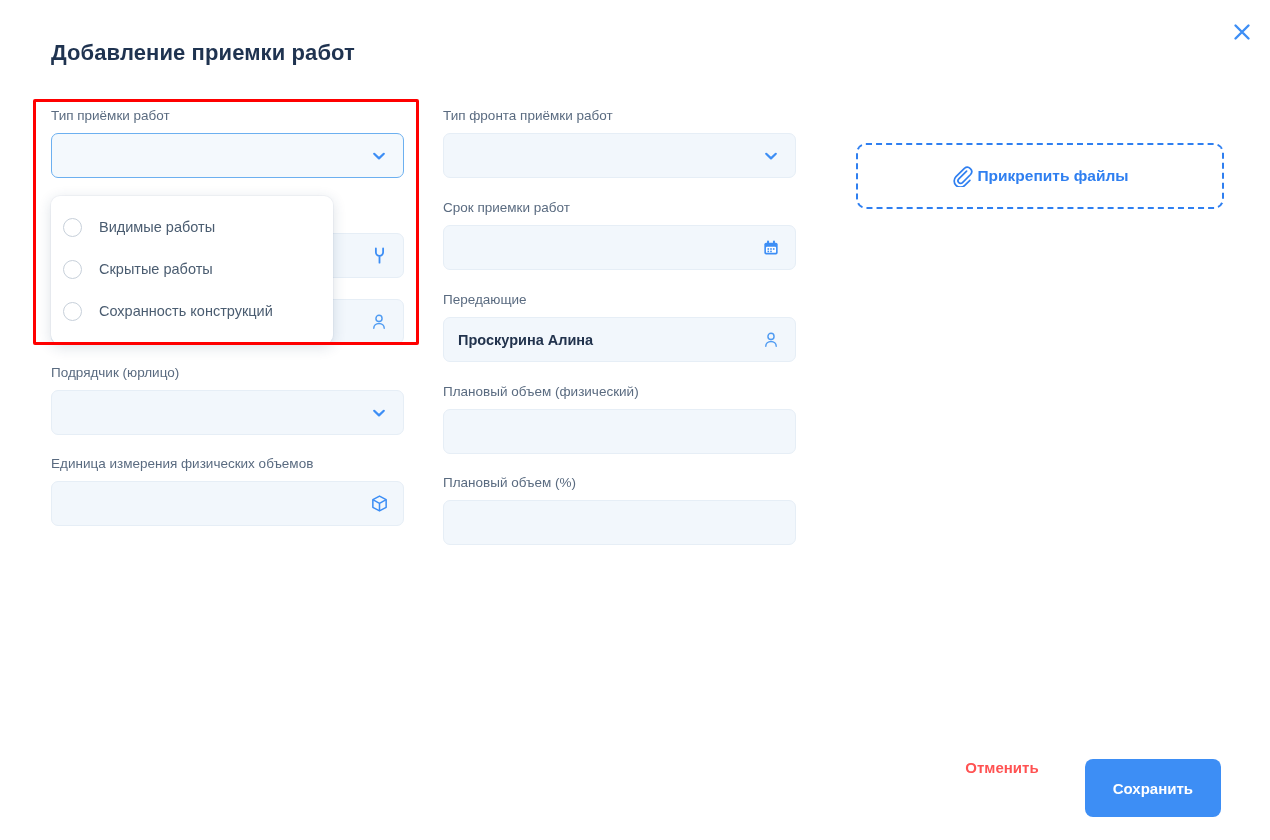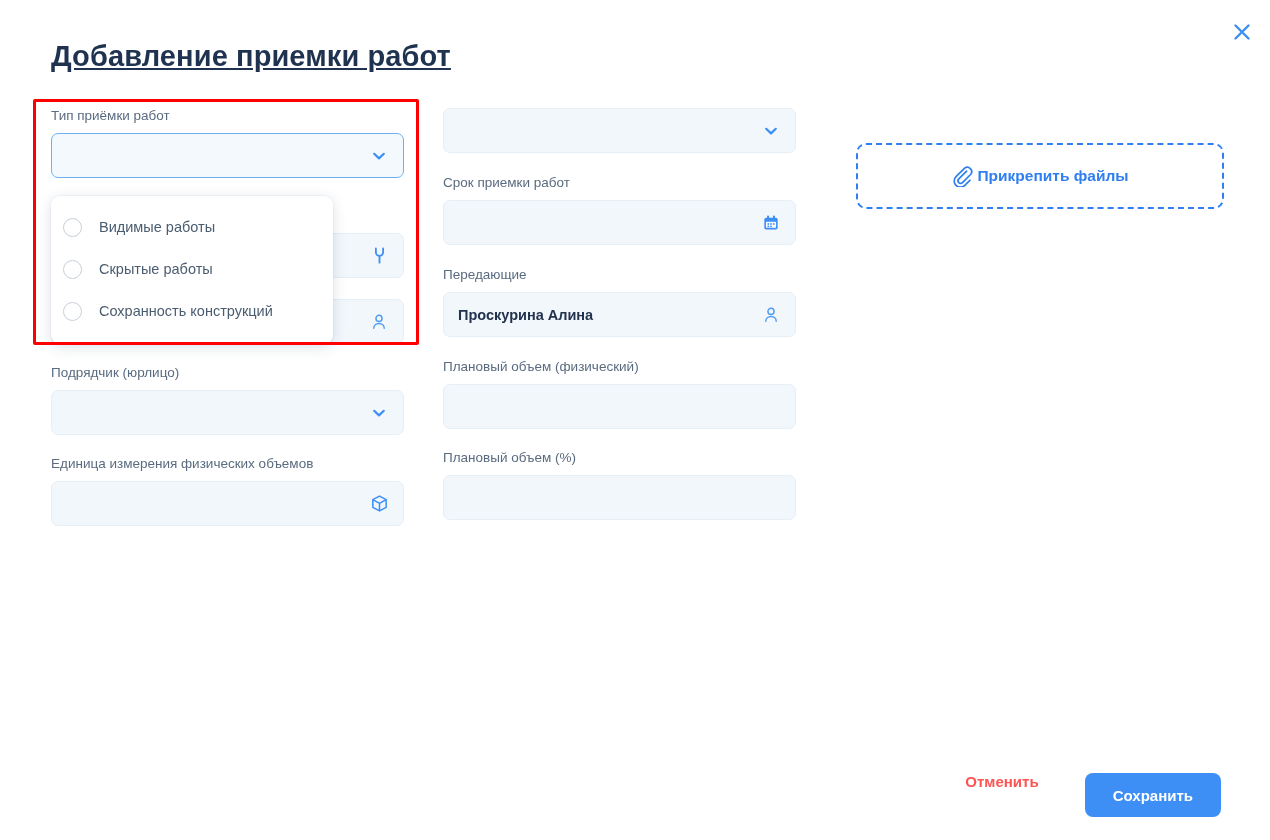--- a/index.html
+++ b/index.html
@@ -21,25 +21,24 @@
     top: 16px; right: 12px;
     width: 32px; height: 32px;
     display: flex; align-items: center; justify-content: center;
     cursor: pointer;
   }
   .close-btn svg { display: block; }
 
   .title {
     position: absolute;
     left: 51px; top: 40px;
-    font-size: 29px;
+    font-size: 22px;
     font-weight: bold;
     color: #1f3350;
     letter-spacing: 0.1px;
-    text-decoration: underline;
   }
 
   
   .col-left  { position: absolute; left: 51px;  top: 108px; width: 353px; }
   .col-mid   { position: absolute; left: 443px; top: 108px; width: 353px; }
   .col-right { position: absolute; left: 856px; top: 143px; width: 368px; }
 
   .field { margin-bottom: 21px; }
   .field-label {
     font-size: 13.5px;
@@ -159,21 +158,21 @@
     font-family: "Liberation Sans", sans-serif;
     padding: 0;
   }
   .btn-save {
     background: #3d8ef5;
     color: #ffffff;
     font-size: 15px;
     font-weight: bold;
     border: none;
     border-radius: 8px;
-    height: 44px;
+    height: 58px;
     padding: 0 28px;
     cursor: pointer;
     font-family: "Liberation Sans", sans-serif;
   }
 </style>
 </head>
 <body>
 
 <div class="dialog">
 
@@ -248,20 +247,21 @@
         </span>
       </div>
     </div>
 
 
   </div>
 
   <div class="col-mid">
 
     <div class="field">
+      <div class="field-label">Тип фронта приёмки работ</div>
       <div class="control">
         <span class="value"></span>
         <span class="adorn">
           <svg width="16" height="16" viewBox="0 0 16 16" fill="none">
               <path d="M3.2 5.8 L8 10.4 L12.8 5.8" stroke="#3d8ef5" stroke-width="2.2" stroke-linecap="round" stroke-linejoin="round"></path>
             </svg>
         </span>
       </div>
     </div>
 

